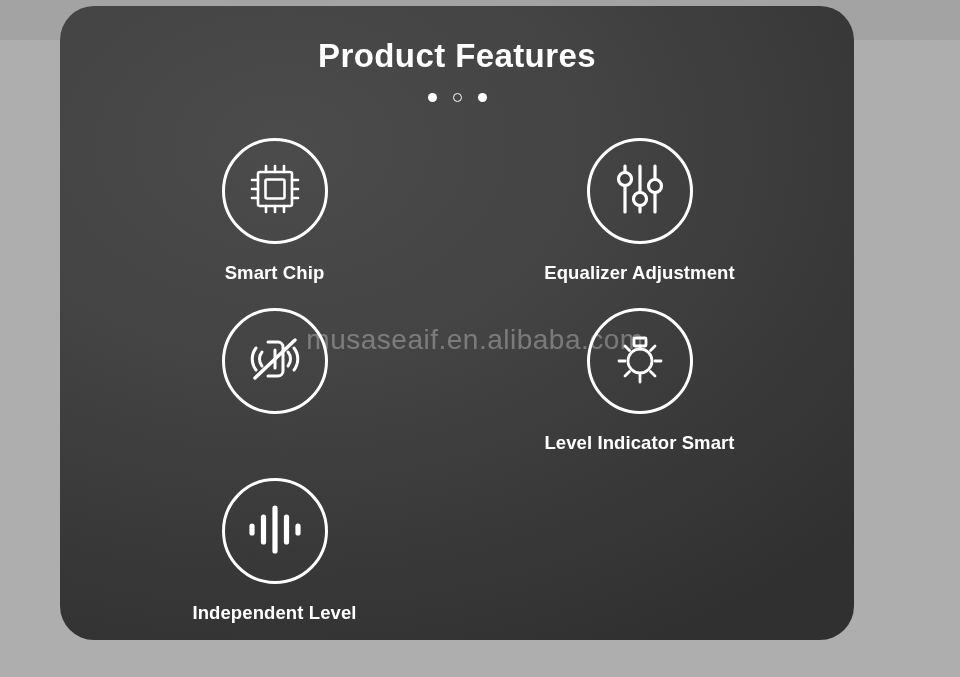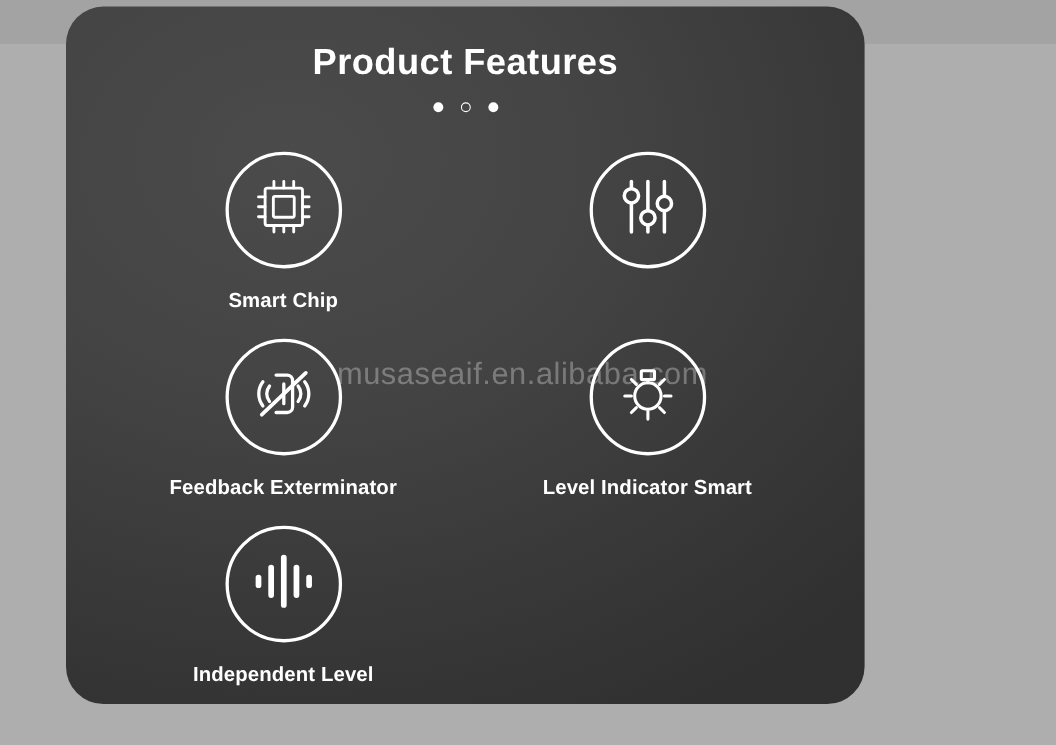--- a/index.html
+++ b/index.html
@@ -32,21 +32,21 @@
     left: 0; top: 40px;
     width: 960px; height: 637px;
     background: #aeaeae;
   }
 
   
   #feature-card {
     position: absolute;
     left: 60px;
     top: 6px;
-    width: 726px;
+    width: 794px;
     height: 634px;
     border-radius: 34px;
     background:
       radial-gradient(ellipse 100% 90% at 28% 22%, #4b4b4b 0%, #444444 38%, #3a3a3a 68%, #303030 100%);
     overflow: hidden;
   }
 
   
   .card-header {
     padding-top: 30px;
@@ -183,37 +183,37 @@
             <svg width="60" height="60" viewBox="0 0 60 60" fill="none" stroke="#ffffff" stroke-width="3.2" stroke-linecap="round">
               <line x1="15" y1="7" x2="15" y2="53"></line>
               <line x1="30" y1="7" x2="30" y2="53"></line>
               <line x1="45" y1="7" x2="45" y2="53"></line>
               <circle cx="15" cy="20" r="6.5" fill="#3f3f3f"></circle>
               <circle cx="30" cy="40" r="6.5" fill="#3f3f3f"></circle>
               <circle cx="45" cy="27" r="6.5" fill="#3f3f3f"></circle>
             </svg>
           </span>
         </div>
+        <div class="feature-label">Equalizer Adjustment</div>
       </div>
 
       <div class="feature-item">
         <div class="feature-icon-ring">
           <span>
             <svg width="62" height="62" viewBox="0 0 62 62" fill="none" stroke="#ffffff" stroke-width="3" stroke-linecap="round" stroke-linejoin="round">
               <path d="M24 14 h10 a5 5 0 0 1 5 5 v24 a5 5 0 0 1 -5 5 h-10"></path>
               <path d="M31 22 v18"></path>
               <path d="M18 24 a11 11 0 0 0 0 14"></path>
               <path d="M44 24 a11 11 0 0 1 0 14"></path>
               <path d="M12 20 a18 18 0 0 0 0 22"></path>
               <path d="M50 20 a18 18 0 0 1 0 22"></path>
               <line x1="11" y1="50" x2="51" y2="12" stroke-width="3.4"></line>
             </svg>
           </span>
         </div>
-        <div class="feature-label">Feedback Exterminator</div>
       </div>
 
       <div class="feature-item">
         <div class="feature-icon-ring">
           <span>
             <svg width="62" height="62" viewBox="0 0 62 62" fill="none" stroke="#ffffff" stroke-width="2.8" stroke-linecap="round">
               <circle cx="31" cy="33" r="12"></circle>
               <rect x="25" y="10" width="12" height="8" rx="1"></rect>
               <line x1="31" y1="18" x2="31" y2="21"></line>
               <line x1="31" y1="47" x2="31" y2="54"></line>

